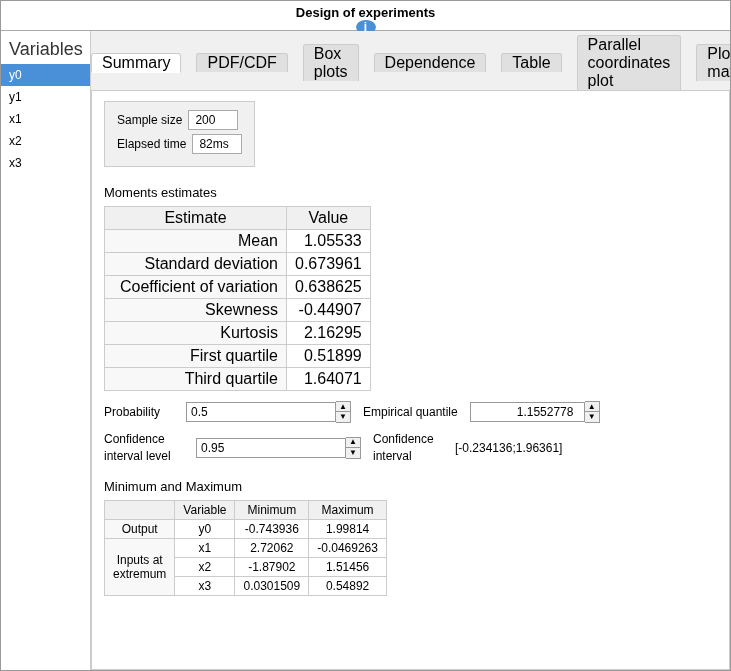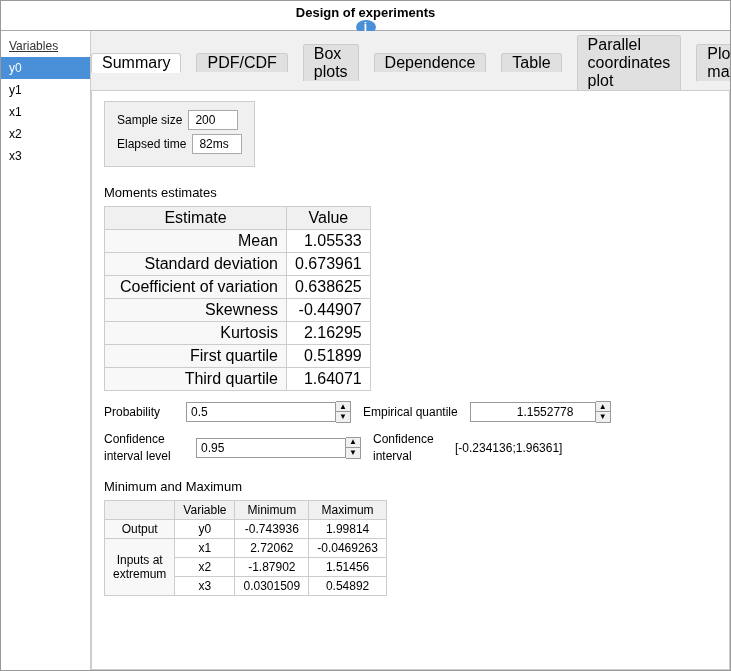--- a/index.html
+++ b/index.html
@@ -7,21 +7,21 @@
 
     #main-window { width: 731px; height: 671px; display: flex; flex-direction: column; border: 1px solid #999; background: #f0f0f0; }
 
     #title-bar { background: #fff; border-bottom: 1px solid #aaa; padding: 4px 8px; display: flex; align-items: center; justify-content: space-between; height: 30px; flex-direction: column; }
     #title-text { font-weight: bold; font-size: 13px; color: #000; flex: 1; }
     #info-icon { width: 20px; height: 20px; border-radius: 50%; background: #4a90d9; color: white; display: flex; align-items: center; justify-content: center; font-weight: bold; font-size: 12px; cursor: pointer; }
 
     #content-area { display: flex; flex: 1; overflow: hidden; }
 
     #sidebar { width: 90px; background: #fff; border-right: 1px solid #ccc; padding-top: 4px; }
-    #sidebar-header { padding: 4px 8px; font-size: 12px; color: #333; text-decoration: underline; }
+    #sidebar-header { padding: 4px 8px; font-size: 18px; color: #333; }
     .sidebar-item { padding: 4px 8px; cursor: pointer; font-size: 12px; }
     .sidebar-item.active { background: #4a90d9; color: white; }
 
     #right-panel { flex: 1; display: flex; flex-direction: column; overflow: hidden; }
 
     #tabs-bar { background: #f0f0f0; border-bottom: 1px solid #ccc; display: flex; align-items: center; padding-top: 4px; }
     .tab { padding: 0 10px; font-size: 16px; cursor: pointer; border: 1px solid #ccc; border-bottom: none; background: #e0e0e0; margin-right: 15px; border-radius: 3px 3px 0 0; }
     .tab.active { background: #fff; border-bottom: 1px solid #fff; margin-bottom: -1px; z-index: 1; }
     .tab-arrow { padding: 4px 6px; cursor: pointer; font-size: 12px; color: #555; }
 
@@ -152,21 +152,21 @@
           <span class="form-label">Probability</span>
           <div class="form-input-wrap">
             <input class="form-input" type="text" value="0.5" style="width: 150px;">
             <div class="spinner-btn">
               <button class="spinner-up">▲</button>
               <button class="spinner-down">▼</button>
             </div>
           </div>
           <span class="eq-label">Empirical quantile</span>
           <div class="form-input-wrap">
-            <input class="form-input" type="text" value="1.1552778" style="width: 126px; padding-left: 46px;">
+            <input class="form-input" type="text" value="1.1552778" style="width: 115px; padding-left: 46px;">
             <div class="spinner-btn">
               <button class="spinner-up">▲</button>
               <button class="spinner-down">▼</button>
             </div>
           </div>
         </div>
 
         
         <div style="margin-top:8px; display:flex; align-items:center; gap:12px;">
           <div style="font-size:12px; min-width:80px; line-height:1.4;">Confidence<br>interval level</div>

